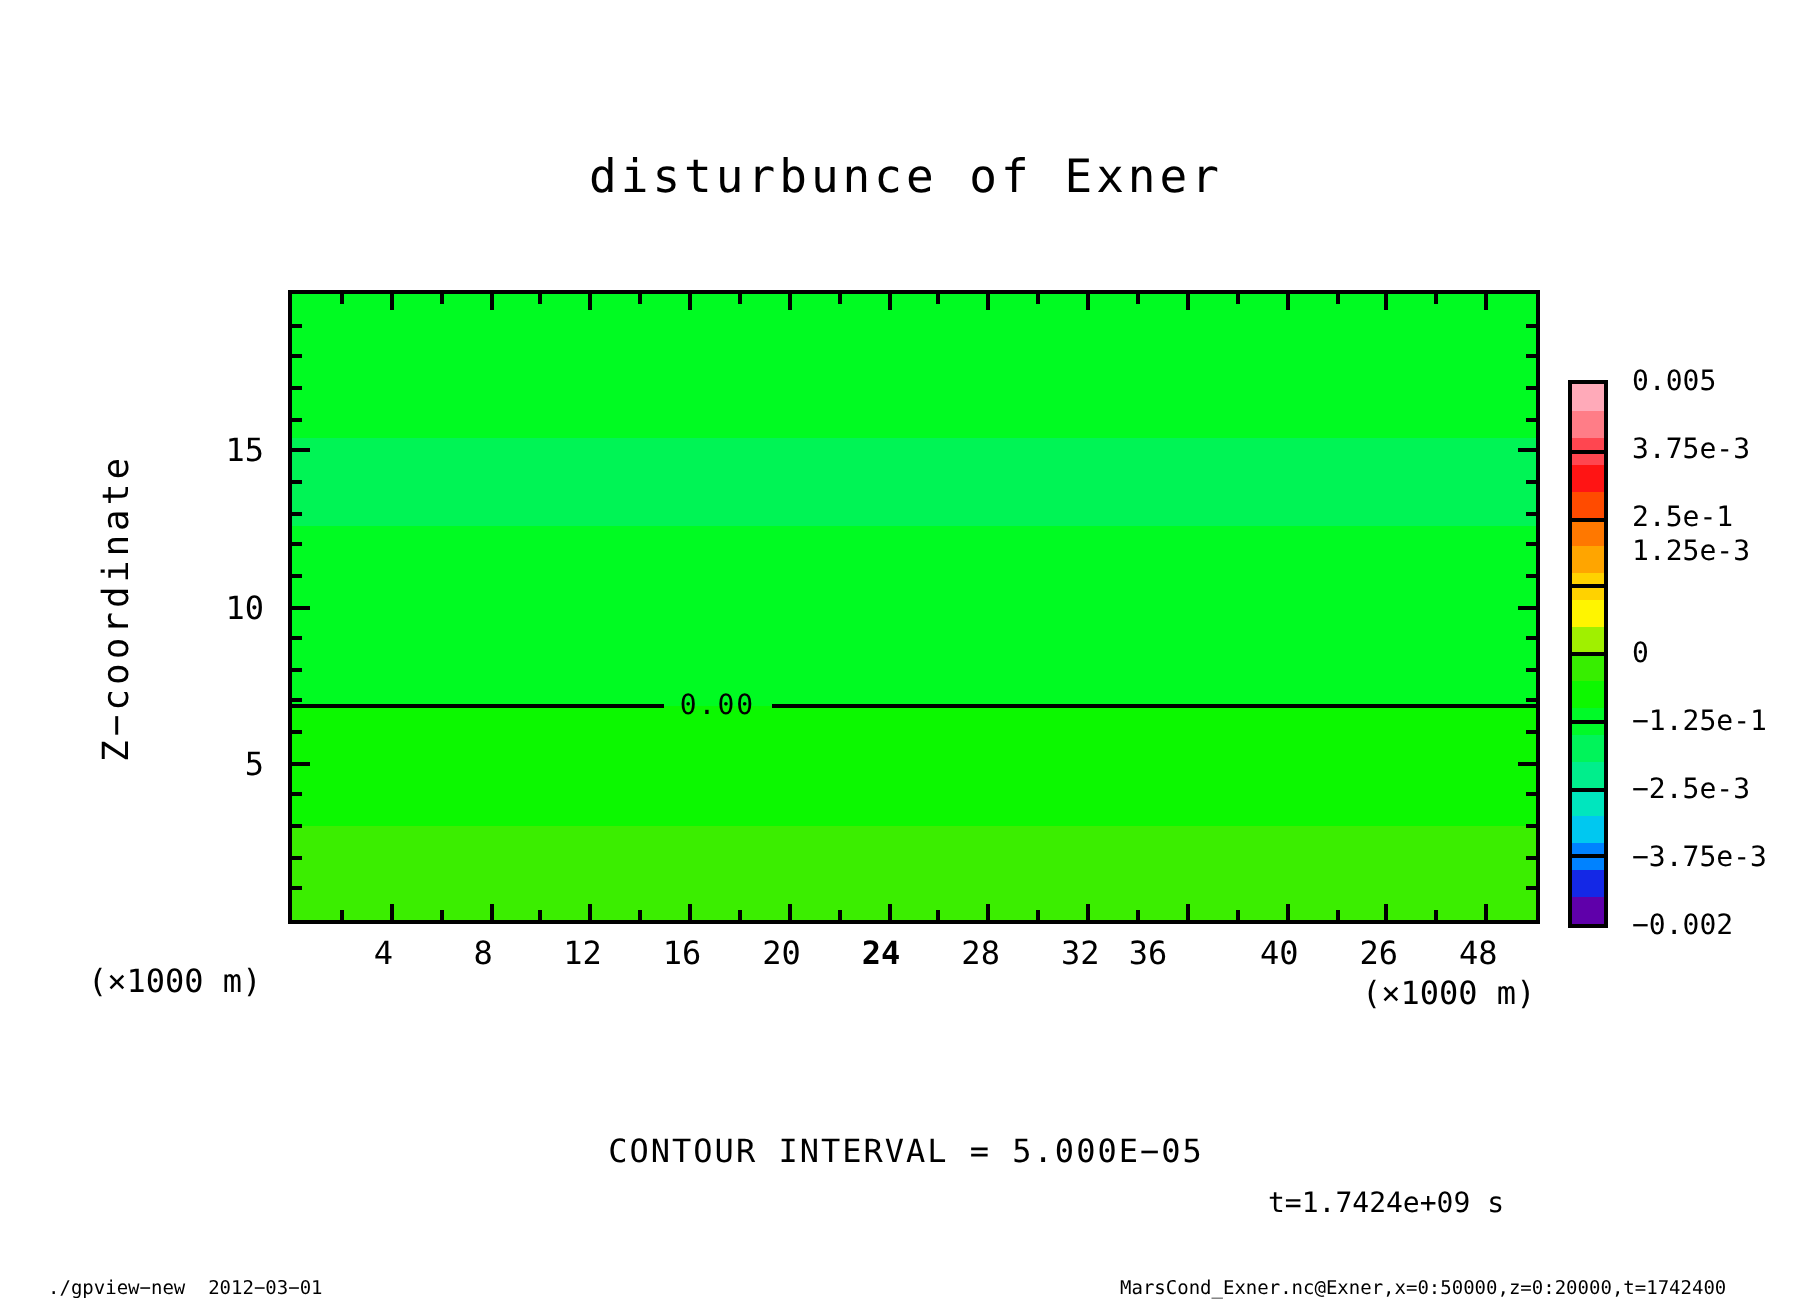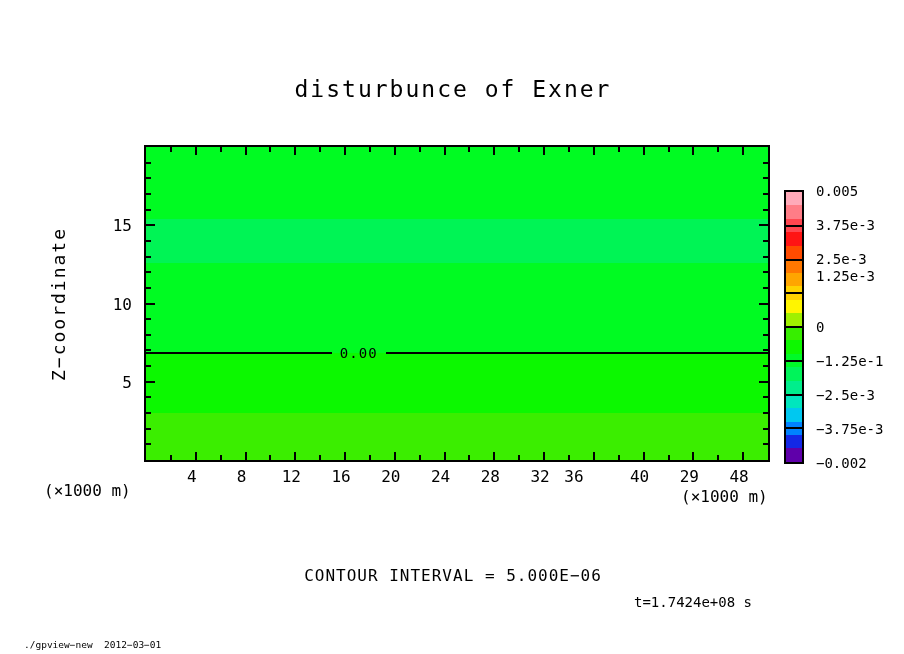--- a/index.html
+++ b/index.html
@@ -131,26 +131,26 @@
       <div class="contour-seg" style="top: 204.798px; left: 239.724px; width: 382.276px;"></div>
       <div id="contour-label" class="abs" style="left: 212.724px; top: 205.798px;">0.00</div>
     </div>
 
   <div id="xlabels" class="abs">
       <div class="xlab" style="left: 51.76px;">4</div>
       <div class="xlab" style="left: 101.52px;">8</div>
       <div class="xlab" style="left: 151.28px;">12</div>
       <div class="xlab" style="left: 201.04px;">16</div>
       <div class="xlab" style="left: 250.8px;">20</div>
-      <div class="xlab" style="left: 300.56px;">24</div>
+      <div class="xlab" style="left: 300.56px; font-weight: bold;">24</div>
       <div class="xlab" style="left: 350.32px;">28</div>
       <div class="xlab" style="left: 400.08px;">32</div>
       <div class="xlab" style="left: 434px;">36</div>
       <div class="xlab" style="left: 499.6px;">40</div>
-      <div class="xlab" style="left: 549.36px;">29</div>
+      <div class="xlab" style="left: 549.36px;">26</div>
       <div class="xlab" style="left: 599.12px;">48</div>
     </div>
   <div id="ylabels" class="abs">
       <div class="ylab" style="top: 234.75px;">5</div>
       <div class="ylab" style="top: 156.5px;">10</div>
       <div class="ylab" style="top: 78.25px;">15</div>
     </div>
 
   <div id="yaxis-title" class="abs">Z−coordinate</div>
   <div id="xunit-left" class="abs">(×1000 m)</div>
@@ -161,26 +161,27 @@
       <div class="cbar-sep" style="top: 66.5px;"></div>
       <div class="cbar-sep" style="top: 100.3px;"></div>
       <div class="cbar-sep" style="top: 134px;"></div>
       <div class="cbar-sep" style="top: 167.8px;"></div>
       <div class="cbar-sep" style="top: 201.5px;"></div>
       <div class="cbar-sep" style="top: 235.3px;"></div>
     </div>
   <div id="cbar-labels" class="abs">
       <div class="cbar-lab" style="top: 1px;">0.005</div>
       <div class="cbar-lab" style="top: 35px;">3.75e-3</div>
-      <div class="cbar-lab" style="top: 69px;">2.5e-3</div>
+      <div class="cbar-lab" style="top: 69px;">2.5e-1</div>
       <div class="cbar-lab" style="top: 86px;">1.25e-3</div>
       <div class="cbar-lab" style="top: 137px;">0</div>
       <div class="cbar-lab" style="top: 171px;">−1.25e-1</div>
       <div class="cbar-lab" style="top: 205px;">−2.5e-3</div>
       <div class="cbar-lab" style="top: 239px;">−3.75e-3</div>
       <div class="cbar-lab" style="top: 273px;">−0.002</div>
     </div>
 
-  <div id="contour-interval" class="abs">CONTOUR INTERVAL = 5.000E−06</div>
-  <div id="time-text" class="abs">t=1.7424e+08 s</div>
+  <div id="contour-interval" class="abs">CONTOUR INTERVAL = 5.000E−05</div>
+  <div id="time-text" class="abs">t=1.7424e+09 s</div>
 
   <div id="footer-left" class="abs">./gpview−new  2012−03−01</div>
+  <div id="footer-right" class="abs">MarsCond_Exner.nc@Exner,x=0:50000,z=0:20000,t=1742400</div>
 </div>
 
 </body></html>

